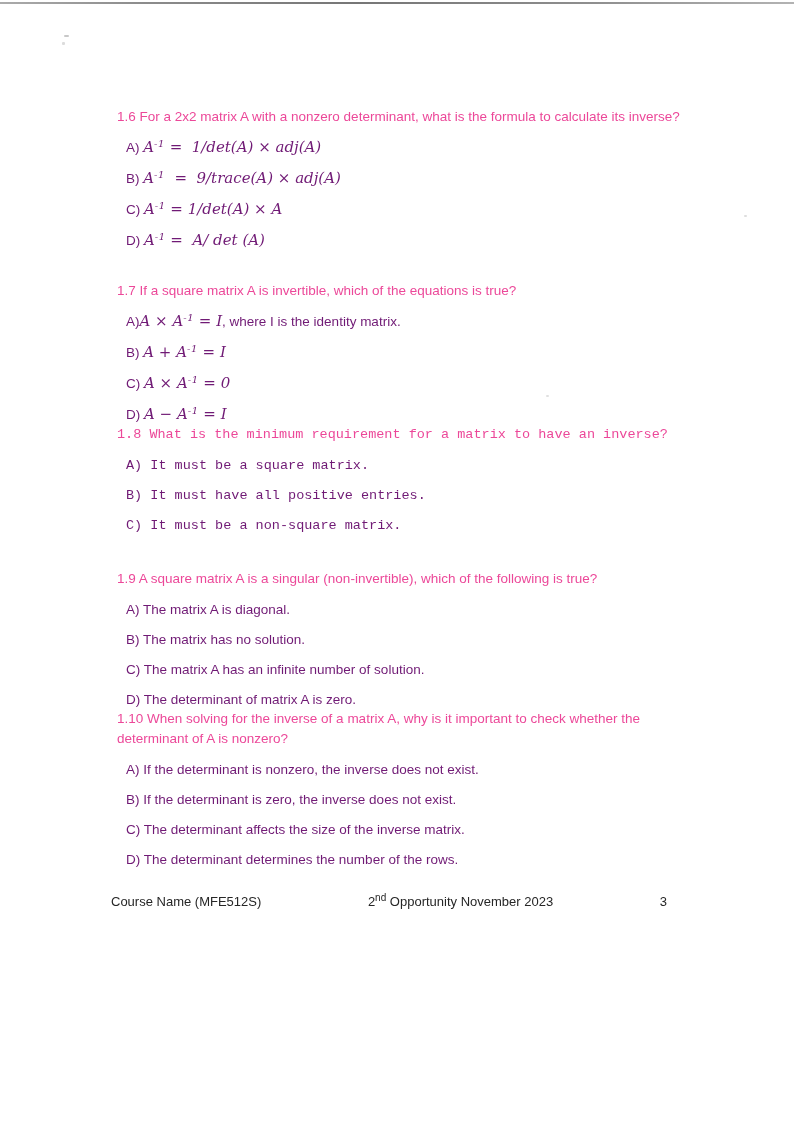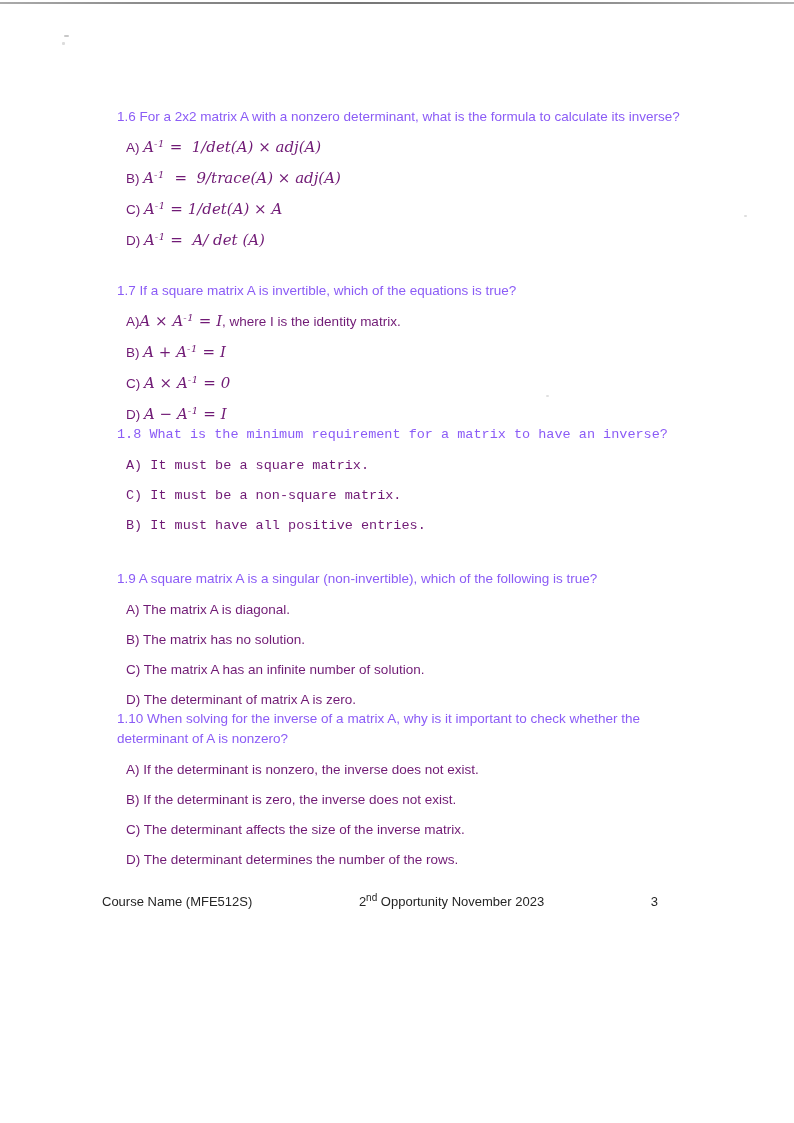--- a/index.html
+++ b/index.html
@@ -41,21 +41,21 @@
   }
   .question-block:nth-child(1) { top: 107px; }
   .question-block:nth-child(2) { top: 281px; }
   .question-block:nth-child(3) { top: 425px; font-family: Liberation Mono, monospace; }
   .question-block:nth-child(4) { top: 569px; }
   .question-block:nth-child(5) { top: 709px; }
 
   .question-text {
     font-size: 13.5px;
     line-height: 20px;
-    color: #8b5cf6;
+    color: #ec4899;
   }
   .option {
     margin-top: 11px;
     margin-left: 9px;
     font-size: 13.5px;
     line-height: 19px;
     white-space: pre-wrap;
     color: #701a75;
   }
   .math {
@@ -66,21 +66,21 @@
   .sup {
     font-size: 10px;
     position: relative;
     top: -5px;
     letter-spacing: 0.5px;
   }
 
   .footer {
     position: absolute;
     top: 894px;
-    left: 102px;
+    left: 111px;
     width: 556px;
     display: flex;
     justify-content: space-between;
     align-items: flex-start;
     font-size: 13px;
     color: #262626;
   }
   .footer .ord {
     font-size: 10px;
     position: relative;
@@ -108,22 +108,22 @@
       <section class="question-block">
         <div class="question-text">1.7 If a square matrix A is invertible, which of the equations is true?</div>
         <div class="option"><span>A)</span><span class="math">A × A</span><span class="math sup">-1</span><span class="math"> = I</span><span>, where I is the identity matrix.</span></div>
         <div class="option"><span>B) </span><span class="math">A + A</span><span class="math sup">-1</span><span class="math"> = I</span></div>
         <div class="option"><span>C) </span><span class="math">A × A</span><span class="math sup">-1</span><span class="math"> = 0</span></div>
         <div class="option"><span>D) </span><span class="math">A − A</span><span class="math sup">-1</span><span class="math"> = I</span></div>
       </section>
       <section class="question-block">
         <div class="question-text">1.8 What is the minimum requirement for a matrix to have an inverse?</div>
         <div class="option"><span>A) It must be a square matrix.</span></div>
+        <div class="option"><span>B) It must have all positive entries.</span></div>
         <div class="option"><span>C) It must be a non-square matrix.</span></div>
-        <div class="option"><span>B) It must have all positive entries.</span></div>
       </section>
       <section class="question-block">
         <div class="question-text">1.9 A square matrix A is a singular (non-invertible), which of the following is true?</div>
         <div class="option"><span>A) The matrix A is diagonal.</span></div>
         <div class="option"><span>B) The matrix has no solution.</span></div>
         <div class="option"><span>C) The matrix A has an infinite number of solution.</span></div>
         <div class="option"><span>D) The determinant of matrix A is zero.</span></div>
       </section>
       <section class="question-block">
         <div class="question-text">1.10 When solving for the inverse of a matrix A, why is it important to check whether the determinant of A is nonzero?</div>

